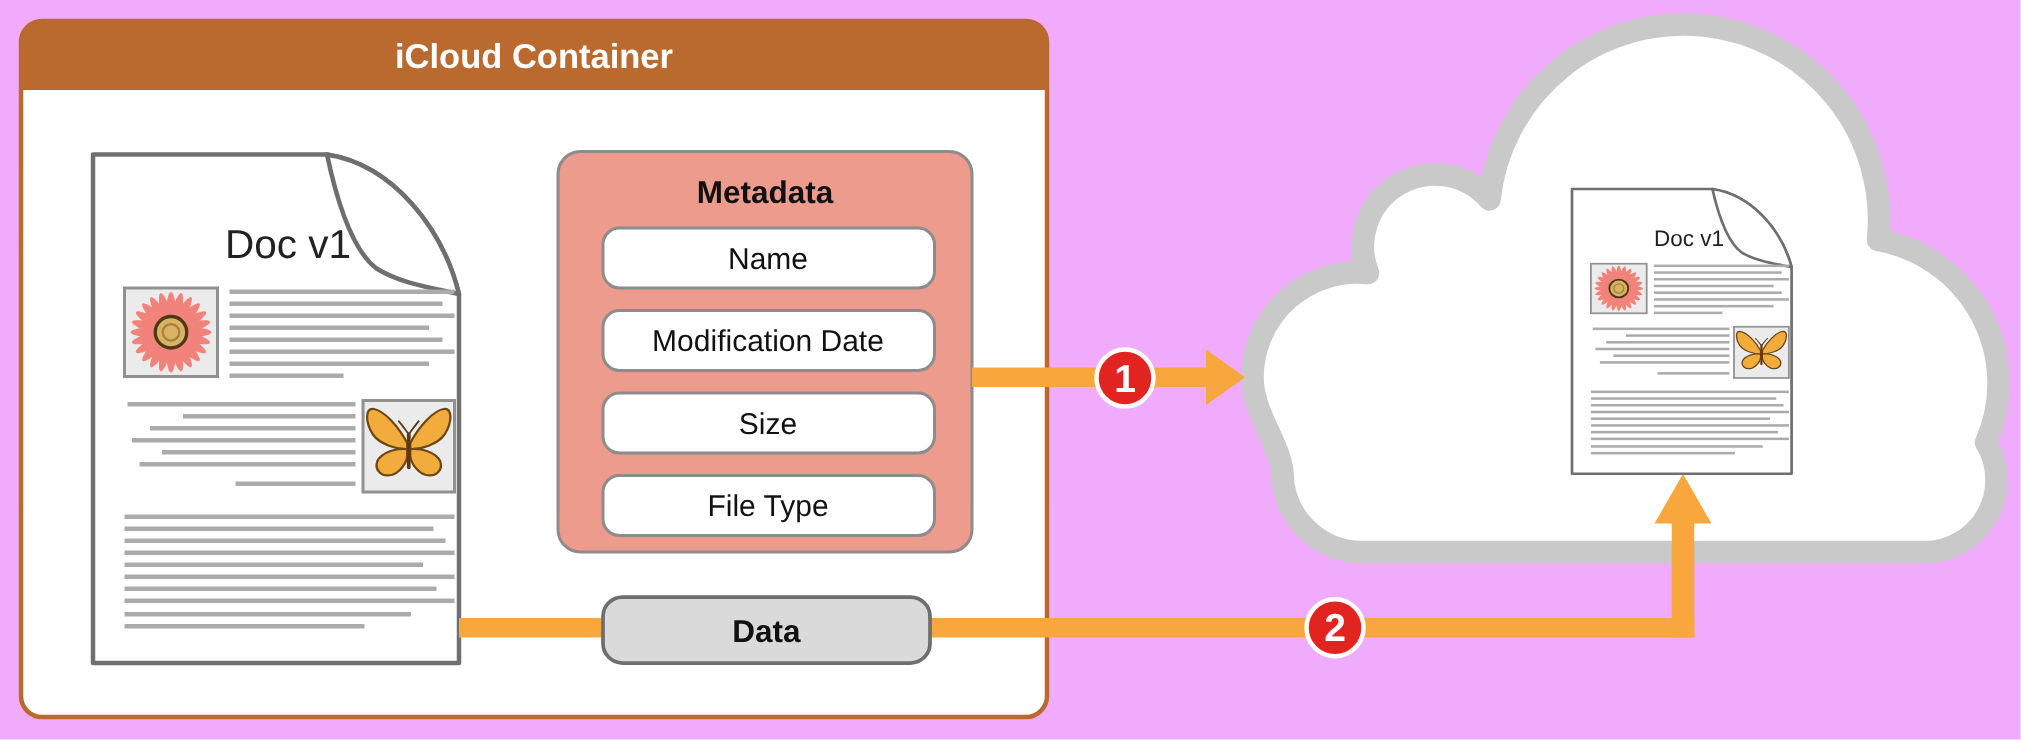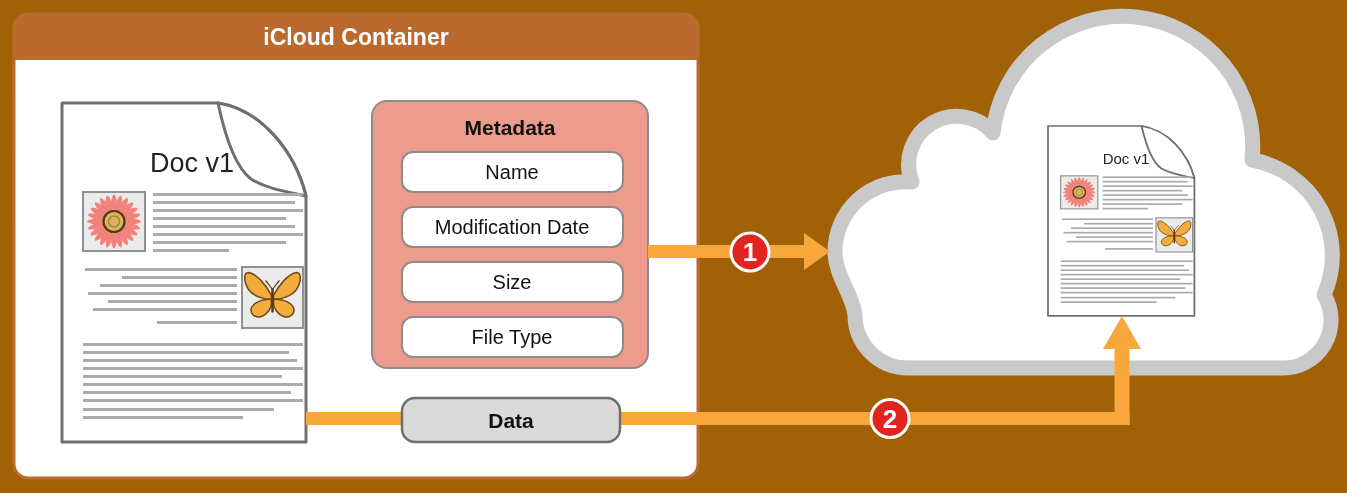--- a/index.html
+++ b/index.html
@@ -1,16 +1,16 @@
 <!DOCTYPE html>
 <html><head>
 <meta charset="utf-8">
 <style>
   html,body{margin:0;padding:0;background:#ffffff;}
-  .stage{position:relative;width:1347px;height:493px;background:#a16207;overflow:hidden;
+  .stage{position:relative;width:1347px;height:493px;background:#f0abfc;overflow:hidden;
          font-family:"Liberation Sans", sans-serif;}
   svg{display:block;}
   .t{font-family:"Liberation Sans", sans-serif;}
   .title-header{font-size:23px;font-weight:bold;fill:#ffffff;}
   .box-title{font-size:21px;font-weight:bold;fill:#111111;}
   .field-label{font-size:20px;fill:#111111;}
   .doc-title{font-size:27px;fill:#222222;}
   .doc-title-sm{font-size:15px;fill:#222222;}
   .badge-num{font-size:26px;font-weight:bold;fill:#ffffff;}
 </style>

